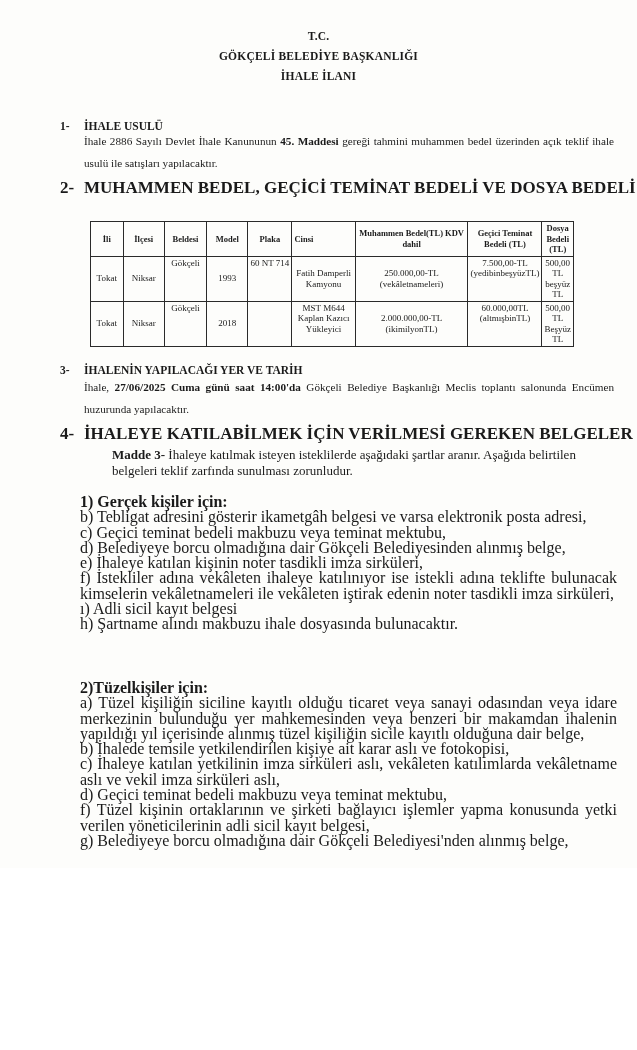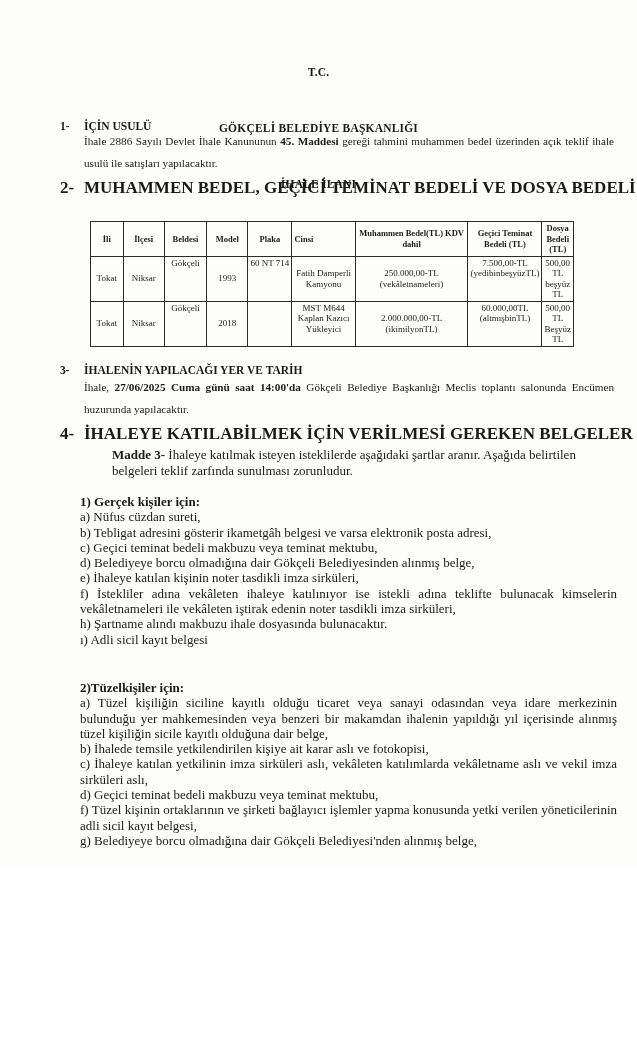--- a/index.html
+++ b/index.html
@@ -3,58 +3,58 @@
 <meta charset="utf-8">
 <style>
   html, body { margin: 0; padding: 0; background: #ffffff; }
   body {
     width: 637px; height: 1050px; position: relative; overflow: hidden;
     font-family: "Liberation Serif", "DejaVu Serif", serif;
     color: #1a1a1a;
   }
   .page { position: absolute; left: 0; top: 0; width: 637px; height: 868px; background: #fdfdfb; }
   .title-block { position: absolute; left: 0; top: 26px; width: 637px; text-align: center; font-weight: bold; font-size: 11.5px; line-height: 20px; }
-  .title-block div { letter-spacing: 0.2px; margin-top: 36px; }
+  .title-block div { letter-spacing: 0.2px; }
 
   .sec-head { position: absolute; left: 60px; font-weight: bold; font-size: 11.5px; white-space: nowrap; }
   .sec-head .num { display: inline-block; width: 24px; }
   .sec-head.big { font-size: 17px; }
   .para { position: absolute; left: 84px; width: 530px; font-size: 11.2px; line-height: 22px; text-align: justify; }
   .para b { font-weight: bold; }
 
   table.ihale {
     position: absolute; left: 90px; top: 221px; width: 484px;
     border-collapse: collapse; font-size: 9px; line-height: 10.5px;
   }
   table.ihale th, table.ihale td { border: 1px solid #2a2a2a; text-align: center; padding: 1px 2px; }
   table.ihale th { font-weight: bold; height: 30px; font-size: 8.5px; }
   table.ihale td { vertical-align: middle; }
   table.ihale td.top { vertical-align: top; }
   table.ihale tr.r1 td { height: 40px; }
   table.ihale tr.r2 td { height: 40px; }
 
-  .body-block { position: absolute; left: 80px; width: 537px; font-size: 13px; line-height: 15.3px; text-align: justify; }
+  .body-block { position: absolute; left: 80px; width: 537px; font-size: 16px; line-height: 15.3px; text-align: justify; }
   .body-block .hd { font-weight: bold; }
   .body-block p { margin: 0; }
   .lead { position: absolute; left: 112px; top: 447px; width: 505px; font-size: 13px; line-height: 16px; }
   .lead b { font-weight: bold; }
 </style>
 </head>
 <body>
 
 <div class="page">
 
   <div class="title-block">
     <div>T.C.</div>
     <div>GÖKÇELİ BELEDİYE BAŞKANLIĞI</div>
     <div>İHALE İLANI</div>
   </div>
 
   <div class="sec-head" style="top:120px;">
-    <span class="num">1-</span><span>İÇİN USULÜ</span>
+    <span class="num">1-</span><span>İHALE USULÜ</span>
   </div>
   <div class="para" style="top:130px;">
     <span>İhale 2886 Sayılı Devlet İhale Kanununun </span><b>45. Maddesi</b><span> gereği tahmini muhammen bedel üzerinden açık teklif ihale usulü ile satışları yapılacaktır.</span>
   </div>
 
   <div class="sec-head big" style="top:178px;">
     <span class="num">2-</span><span>MUHAMMEN BEDEL, GEÇİCİ TEMİNAT BEDELİ VE DOSYA BEDELİ MİKTARLARI</span>
   </div>
 
   <table class="ihale">
@@ -118,28 +118,27 @@
   <div class="sec-head big" style="top:424px;">
     <span class="num">4-</span><span>İHALEYE KATILABİLMEK İÇİN VERİLMESİ GEREKEN BELGELER</span>
   </div>
 
   <div class="lead">
     <b>Madde 3-</b><span> İhaleye katılmak isteyen isteklilerde aşağıdaki şartlar aranır. Aşağıda belirtilen belgeleri teklif zarfında sunulması zorunludur.</span>
   </div>
 
   <div class="body-block" style="top:494px;">
     <p class="hd">1) Gerçek kişiler için:</p>
-    <p>a) Nüfus cüzdan sureti,</p>
     <p>b) Tebligat adresini gösterir ikametgâh belgesi ve varsa elektronik posta adresi,</p>
     <p>c) Geçici teminat bedeli makbuzu veya teminat mektubu,</p>
     <p>d) Belediyeye borcu olmadığına dair Gökçeli Belediyesinden alınmış belge,</p>
     <p>e)  İhaleye katılan kişinin noter tasdikli imza sirküleri,</p>
     <p>f) İstekliler adına vekâleten ihaleye katılınıyor ise istekli adına teklifte bulunacak kimselerin vekâletnameleri ile vekâleten iştirak edenin noter tasdikli imza sirküleri,</p>
+    <p>ı) Adli sicil kayıt belgesi</p>
     <p>h) Şartname alındı makbuzu ihale dosyasında bulunacaktır.</p>
-    <p>ı) Adli sicil kayıt belgesi</p>
   </div>
 
   <div class="body-block" style="top:680px;">
     <p class="hd">2)Tüzelkişiler için:</p>
     <p>a) Tüzel kişiliğin siciline kayıtlı olduğu ticaret veya sanayi odasından veya idare merkezinin bulunduğu yer mahkemesinden veya benzeri bir makamdan ihalenin yapıldığı yıl içerisinde alınmış tüzel kişiliğin sicile kayıtlı olduğuna dair belge,</p>
     <p>b) İhalede temsile yetkilendirilen kişiye ait karar aslı ve fotokopisi,</p>
     <p>c) İhaleye katılan yetkilinin imza sirküleri aslı, vekâleten katılımlarda vekâletname aslı ve vekil imza sirküleri aslı,</p>
     <p>d) Geçici teminat bedeli makbuzu veya teminat mektubu,</p>
     <p>f) Tüzel kişinin ortaklarının ve şirketi bağlayıcı işlemler yapma konusunda yetki verilen yöneticilerinin adli sicil kayıt belgesi,</p>
     <p>g) Belediyeye borcu olmadığına dair Gökçeli  Belediyesi'nden alınmış belge,</p>

